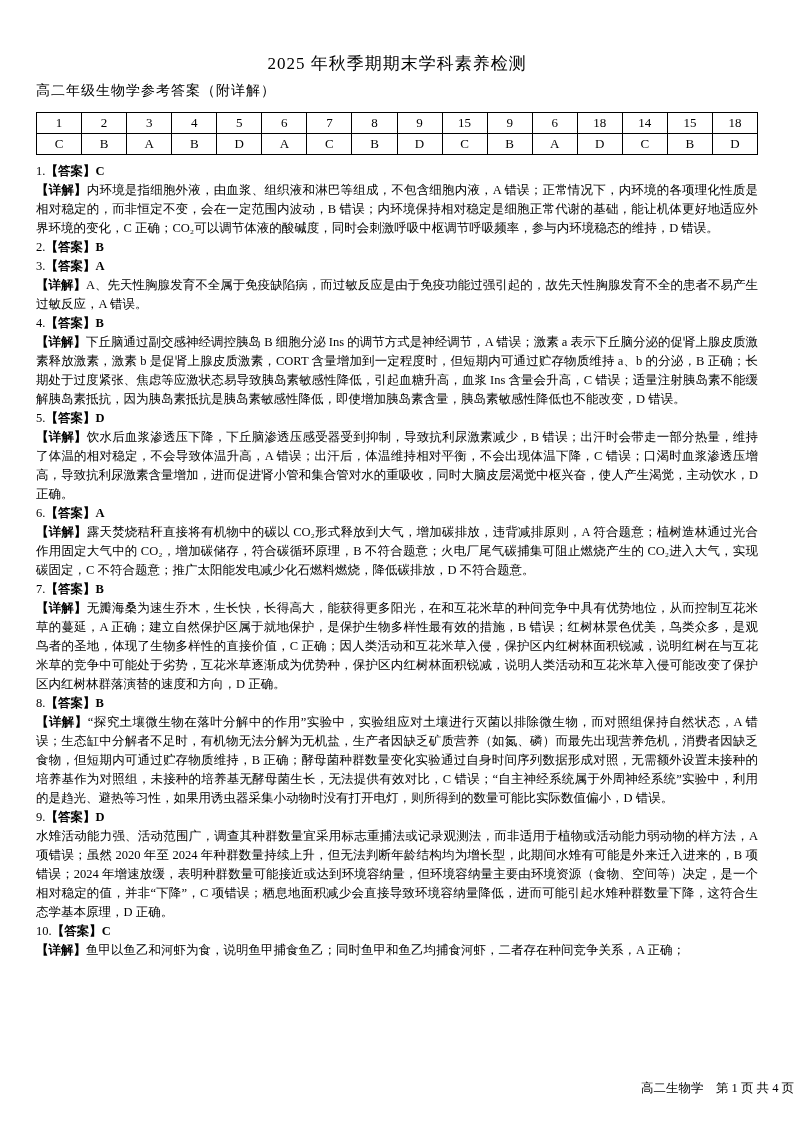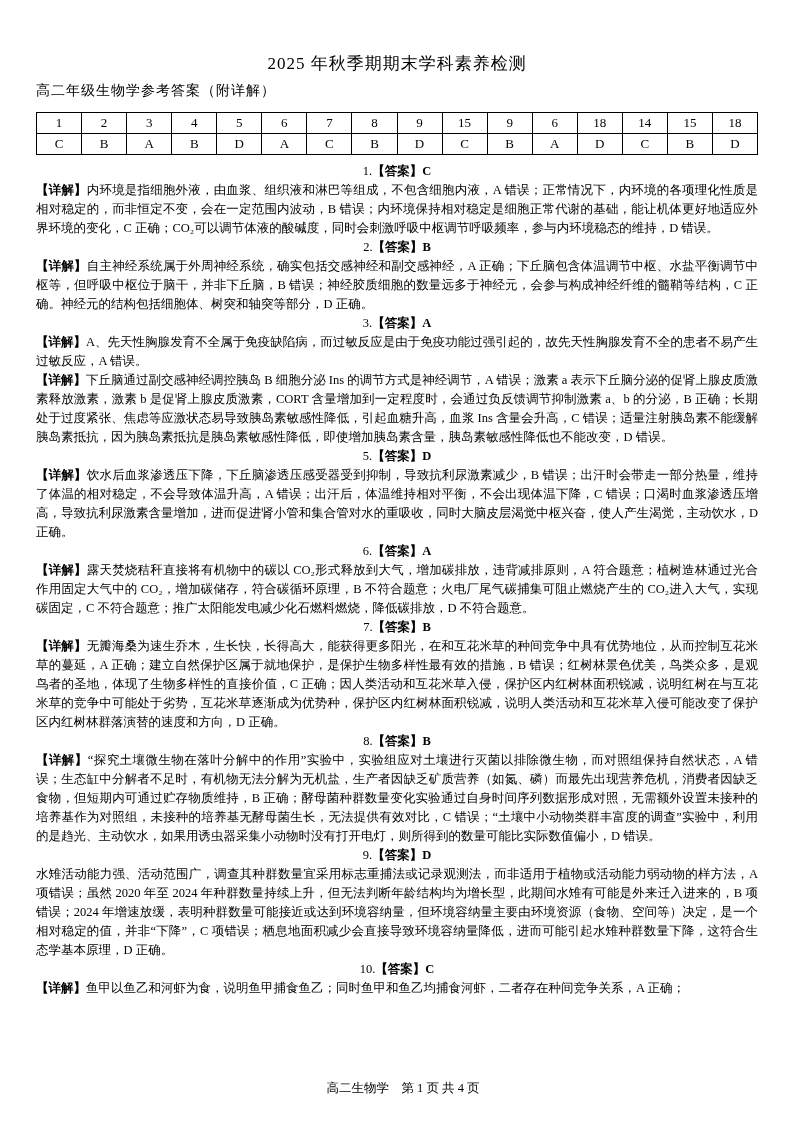--- a/index.html
+++ b/index.html
@@ -38,33 +38,33 @@
   table.answer-table td {
     border: 1px solid #000;
     text-align: center;
     vertical-align: middle;
     font-size: 13px;
     height: 21px;
     font-family: "Liberation Serif", serif;
   }
   .items { font-size: 12.5px; line-height: 19px; }
   .qa-item { margin: 0; }
-  .answer-line { text-align: center; }
+  .answer-line { text-align: left; }
   .q-num { font-weight: normal; }
   .bold { font-weight: bold; }
   .detail-para {
     text-align: justify;
     word-break: break-all;
   }
   .footer {
     position: absolute;
     left: 12px;
     right: 0;
     bottom: 26px;
-    text-align: center;
+    text-align: right;
     font-size: 12.5px;
   }
 </style>
 </head>
 <body>
 
 <div class="page">
 
   <div class="doc-title">2025 年秋季期期末学科素养检测</div>
 
@@ -112,50 +112,50 @@
   </table>
 
   <div class="items">
   <div class="qa-item">
     <div class="answer-line"><span class="q-num">1.</span><span class="bold">【答案】</span><span class="bold">C</span></div>
     <div class="detail-para"><span class="bold">【详解】</span><span>内环境是指细胞外液，由血浆、组织液和淋巴等组成，不包含细胞内液，A 错误；正常情况下，内环境的各项理化性质是相对稳定的，而非恒定不变，会在一定范围内波动，B 错误；内环境保持相对稳定是细胞正常代谢的基础，能让机体更好地适应外界环境的变化，C 正确；CO₂可以调节体液的酸碱度，同时会刺激呼吸中枢调节呼吸频率，参与内环境稳态的维持，D 错误。</span></div>
   </div>
 
   <div class="qa-item">
     <div class="answer-line"><span class="q-num">2.</span><span class="bold">【答案】</span><span class="bold">B</span></div>
-    <div class="detail-para"><span class="bold">【详解】</span><span>自主神经系统属于外周神经系统，确实包括交感神经和副交感神经，A 正确；下丘脑包含体温调节中枢、水盐平衡调节中枢等，但呼吸中枢位于脑干，并非下丘脑，B 错误；神经胶质细胞的数量远多于神经元，会参与构成神经纤维的髓鞘等结构，C 正确。神经元的结构包括细胞体、树突和轴突等部分，D 正确。</span></div>
   </div>
 
   <div class="qa-item">
     <div class="answer-line"><span class="q-num">3.</span><span class="bold">【答案】</span><span class="bold">A</span></div>
     <div class="detail-para"><span class="bold">【详解】</span><span>A、先天性胸腺发育不全属于免疫缺陷病，而过敏反应是由于免疫功能过强引起的，故先天性胸腺发育不全的患者不易产生过敏反应，A 错误。</span></div>
   </div>
 
   <div class="qa-item">
-    <div class="detail-para"><span class="bold">【详解】</span><span>下丘脑通过副交感神经调控胰岛 B 细胞分泌 Ins 的调节方式是神经调节，A 错误；激素 a 表示下丘脑分泌的促肾上腺皮质激素释放激素，激素 b 是促肾上腺皮质激素，CORT 含量增加到一定程度时，会通过负反馈调节抑制激素 a、b 的分泌，B 正确；长期处于过度紧张、焦虑等应激状态易导致胰岛素敏感性降低，引起血糖升高，血浆 Ins 含量会升高，C 错误；适量注射胰岛素不能缓解胰岛素抵抗，因为胰岛素抵抗是胰岛素敏感性降低，即使增加胰岛素含量，胰岛素敏感性降低也不能改变，D 错误。</span></div>
+    <div class="answer-line"><span class="q-num">4.</span><span class="bold">【答案】</span><span class="bold">B</span></div>
+    <div class="detail-para"><span class="bold">【详解】</span><span>下丘脑通过副交感神经调控胰岛 B 细胞分泌 Ins 的调节方式是神经调节，A 错误；激素 a 表示下丘脑分泌的促肾上腺皮质激素释放激素，激素 b 是促肾上腺皮质激素，CORT 含量增加到一定程度时，但短期内可通过贮存物质维持 a、b 的分泌，B 正确；长期处于过度紧张、焦虑等应激状态易导致胰岛素敏感性降低，引起血糖升高，血浆 Ins 含量会升高，C 错误；适量注射胰岛素不能缓解胰岛素抵抗，因为胰岛素抵抗是胰岛素敏感性降低，即使增加胰岛素含量，胰岛素敏感性降低也不能改变，D 错误。</span></div>
   </div>
 
   <div class="qa-item">
     <div class="answer-line"><span class="q-num">5.</span><span class="bold">【答案】</span><span class="bold">D</span></div>
     <div class="detail-para"><span class="bold">【详解】</span><span>饮水后血浆渗透压下降，下丘脑渗透压感受器受到抑制，导致抗利尿激素减少，B 错误；出汗时会带走一部分热量，维持了体温的相对稳定，不会导致体温升高，A 错误；出汗后，体温维持相对平衡，不会出现体温下降，C 错误；口渴时血浆渗透压增高，导致抗利尿激素含量增加，进而促进肾小管和集合管对水的重吸收，同时大脑皮层渴觉中枢兴奋，使人产生渴觉，主动饮水，D 正确。</span></div>
   </div>
 
   <div class="qa-item">
     <div class="answer-line"><span class="q-num">6.</span><span class="bold">【答案】</span><span class="bold">A</span></div>
     <div class="detail-para"><span class="bold">【详解】</span><span>露天焚烧秸秆直接将有机物中的碳以 CO₂形式释放到大气，增加碳排放，违背减排原则，A 符合题意；植树造林通过光合作用固定大气中的 CO₂，增加碳储存，符合碳循环原理，B 不符合题意；火电厂尾气碳捕集可阻止燃烧产生的 CO₂进入大气，实现碳固定，C 不符合题意；推广太阳能发电减少化石燃料燃烧，降低碳排放，D 不符合题意。</span></div>
   </div>
 
   <div class="qa-item">
     <div class="answer-line"><span class="q-num">7.</span><span class="bold">【答案】</span><span class="bold">B</span></div>
     <div class="detail-para"><span class="bold">【详解】</span><span>无瓣海桑为速生乔木，生长快，长得高大，能获得更多阳光，在和互花米草的种间竞争中具有优势地位，从而控制互花米草的蔓延，A 正确；建立自然保护区属于就地保护，是保护生物多样性最有效的措施，B 错误；红树林景色优美，鸟类众多，是观鸟者的圣地，体现了生物多样性的直接价值，C 正确；因人类活动和互花米草入侵，保护区内红树林面积锐减，说明红树在与互花米草的竞争中可能处于劣势，互花米草逐渐成为优势种，保护区内红树林面积锐减，说明人类活动和互花米草入侵可能改变了保护区内红树林群落演替的速度和方向，D 正确。</span></div>
   </div>
 
   <div class="qa-item">
     <div class="answer-line"><span class="q-num">8.</span><span class="bold">【答案】</span><span class="bold">B</span></div>
-    <div class="detail-para"><span class="bold">【详解】</span><span>“探究土壤微生物在落叶分解中的作用”实验中，实验组应对土壤进行灭菌以排除微生物，而对照组保持自然状态，A 错误；生态缸中分解者不足时，有机物无法分解为无机盐，生产者因缺乏矿质营养（如氮、磷）而最先出现营养危机，消费者因缺乏食物，但短期内可通过贮存物质维持，B 正确；酵母菌种群数量变化实验通过自身时间序列数据形成对照，无需额外设置未接种的培养基作为对照组，未接种的培养基无酵母菌生长，无法提供有效对比，C 错误；“土壤中小动物类群丰富度的调查”实验中，利用的是趋光、主动饮水，如果用诱虫器采集小动物时没有打开电灯，则所得到的数量可能比实际数值偏小，D 错误。</span></div>
+    <div class="detail-para"><span class="bold">【详解】</span><span>“探究土壤微生物在落叶分解中的作用”实验中，实验组应对土壤进行灭菌以排除微生物，而对照组保持自然状态，A 错误；生态缸中分解者不足时，有机物无法分解为无机盐，生产者因缺乏矿质营养（如氮、磷）而最先出现营养危机，消费者因缺乏食物，但短期内可通过贮存物质维持，B 正确；酵母菌种群数量变化实验通过自身时间序列数据形成对照，无需额外设置未接种的培养基作为对照组，未接种的培养基无酵母菌生长，无法提供有效对比，C 错误；“自主神经系统属于外周神经系统”实验中，利用的是趋光、避热等习性，如果用诱虫器采集小动物时没有打开电灯，则所得到的数量可能比实际数值偏小，D 错误。</span></div>
   </div>
 
   <div class="qa-item">
     <div class="answer-line"><span class="q-num">9.</span><span class="bold">【答案】</span><span class="bold">D</span></div>
     <div class="detail-para"><span>水雉活动能力强、活动范围广，调查其种群数量宜采用标志重捕法或记录观测法，而非适用于植物或活动能力弱动物的样方法，A 项错误；虽然 2020 年至 2024 年种群数量持续上升，但无法判断年龄结构均为增长型，此期间水雉有可能是外来迁入进来的，B 项错误；2024 年增速放缓，表明种群数量可能接近或达到环境容纳量，但环境容纳量主要由环境资源（食物、空间等）决定，是一个相对稳定的值，并非“下降”，C 项错误；栖息地面积减少会直接导致环境容纳量降低，进而可能引起水雉种群数量下降，这符合生态学基本原理，D 正确。</span></div>
   </div>
 
   <div class="qa-item">
     <div class="answer-line"><span class="q-num">10.</span><span class="bold">【答案】</span><span class="bold">C</span></div>
     <div class="detail-para"><span class="bold">【详解】</span><span>鱼甲以鱼乙和河虾为食，说明鱼甲捕食鱼乙；同时鱼甲和鱼乙均捕食河虾，二者存在种间竞争关系，A 正确；</span></div>

